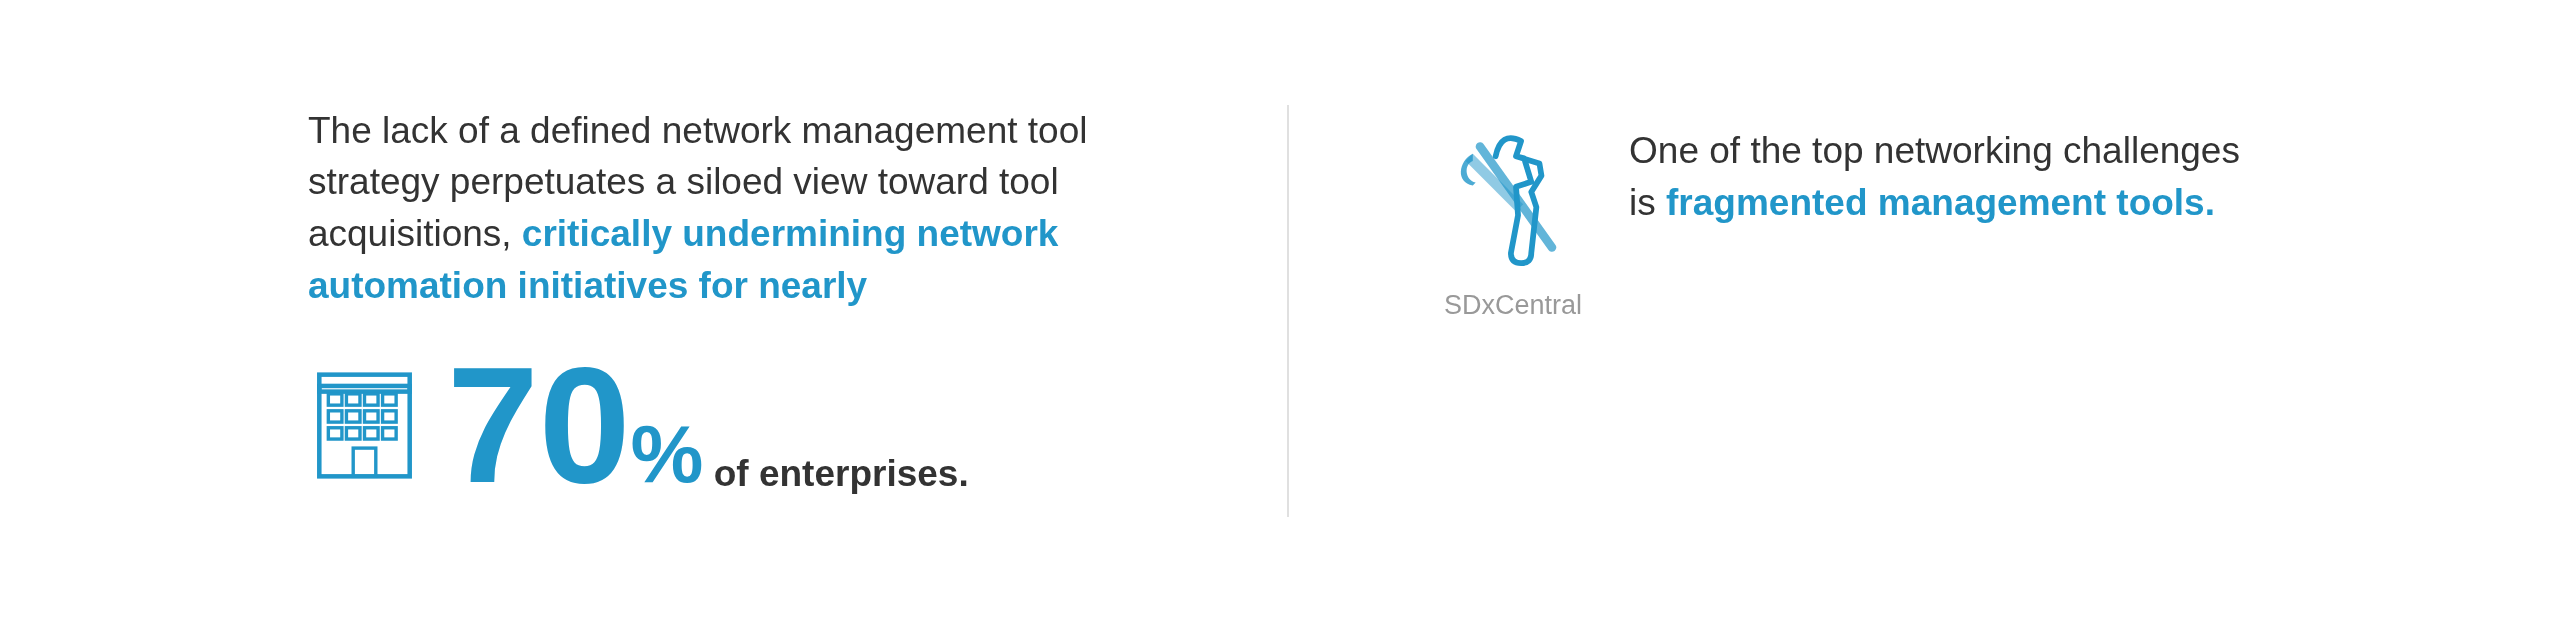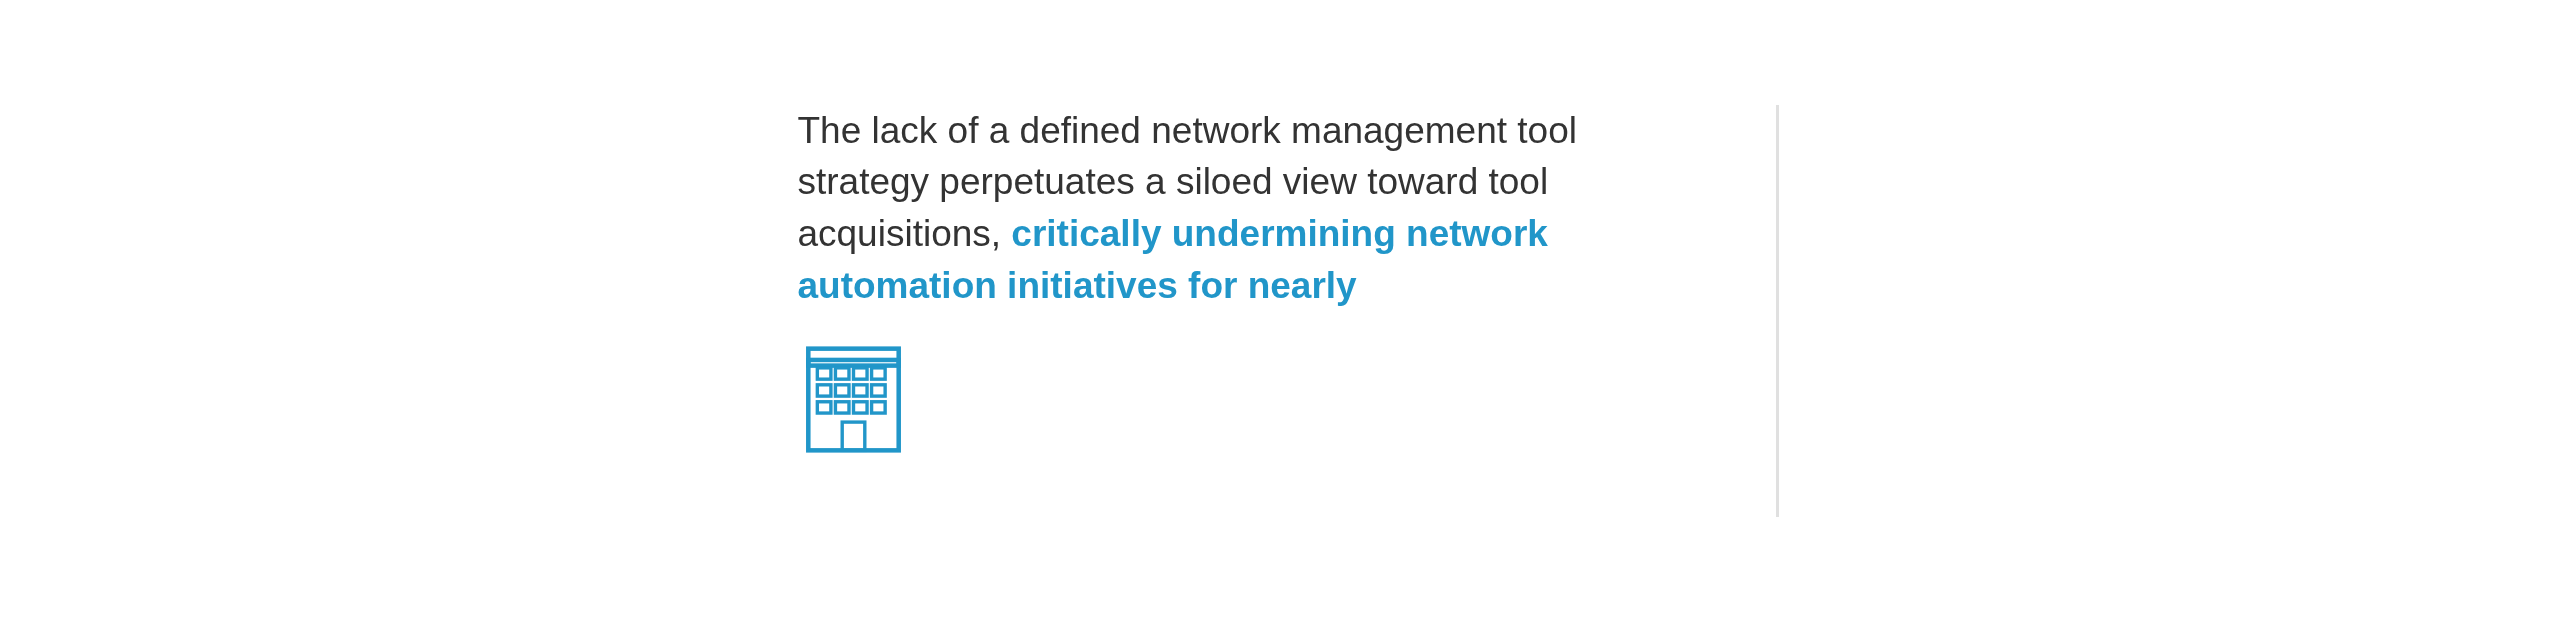--- a/index.html
+++ b/index.html
@@ -167,22 +167,50 @@
           <rect x="66" y="37" width="12" height="10" fill="none" stroke="#2196c9" stroke-width="3"></rect>
 
           <rect x="18" y="52" width="12" height="10" fill="none" stroke="#2196c9" stroke-width="3"></rect>
           <rect x="34" y="52" width="12" height="10" fill="none" stroke="#2196c9" stroke-width="3"></rect>
           <rect x="50" y="52" width="12" height="10" fill="none" stroke="#2196c9" stroke-width="3"></rect>
           <rect x="66" y="52" width="12" height="10" fill="none" stroke="#2196c9" stroke-width="3"></rect>
 
           <rect x="40" y="70" width="20" height="25" fill="none" stroke="#2196c9" stroke-width="3"></rect>
         </svg>
 
+        <div class="stat-number">
+          <span>70</span>
+            <span class="stat-percent">%</span>
+          <span class="stat-label highlight-blue">of enterprises.</span>
+        </div>
       </div>
 
     </div>
 
     <div class="divider"></div>
 
+    <div class="right-panel">
+
+      <div class="right-content-row">
+
+        <svg class="tools-icon" viewBox="0 0 100 100" xmlns="http://www.w3.org/2000/svg">
+
+          <g transform="rotate(-45, 50, 50)">
+            <path d="M 60 20 Q 75 10 80 25 L 70 30 L 73 35 L 65 50 L 55 45 L 42 60 L 20 75 Q 15 80 20 85 Q 25 90 30 85 L 55 65 L 60 55 L 73 52 L 78 45 L 70 30" fill="none" stroke="#2196c9" stroke-width="4" stroke-linecap="round" stroke-linejoin="round"></path>
+          </g>
+
+          <line x1="25" y1="15" x2="75" y2="85" stroke="#2196c9" stroke-width="6" stroke-linecap="round" opacity="0.7"></line>
+
+          <path d="M 20 20 C 10 25, 8 40, 20 42 L 22 40 C 14 38, 14 27, 20 25 Z" fill="#2196c9" opacity="0.8"></path>
+          <path d="M 20 20 L 55 55 L 50 60 L 15 25 Z" fill="#2196c9" opacity="0.5"></path>
+        </svg>
+
+        <p class="right-text">
+          <span>One of the top networking challenges is </span><span class="highlight-blue">fragmented management tools.</span>
+        </p>
+      </div>
+
+      <span class="source-label">SDxCentral</span>
+    </div>
 
   </div>
 </div>
 
 
 </body></html>

